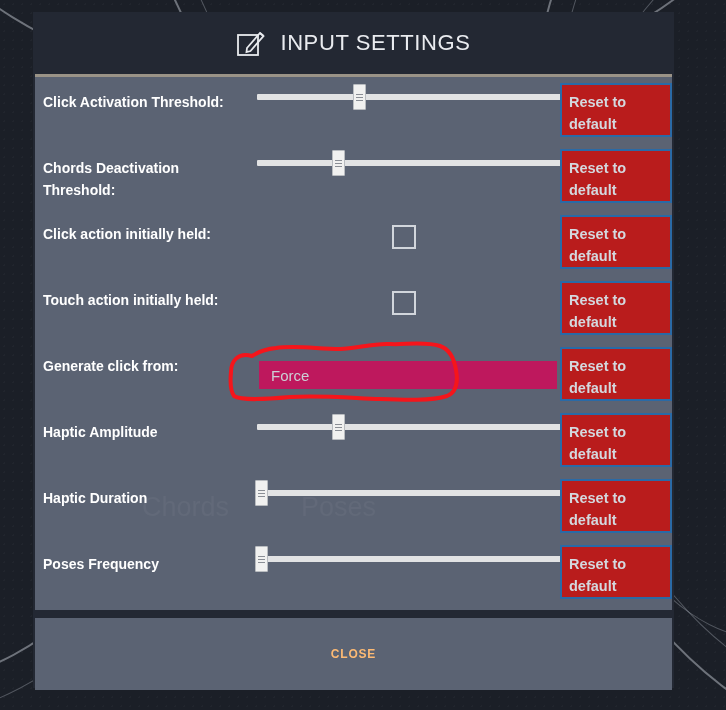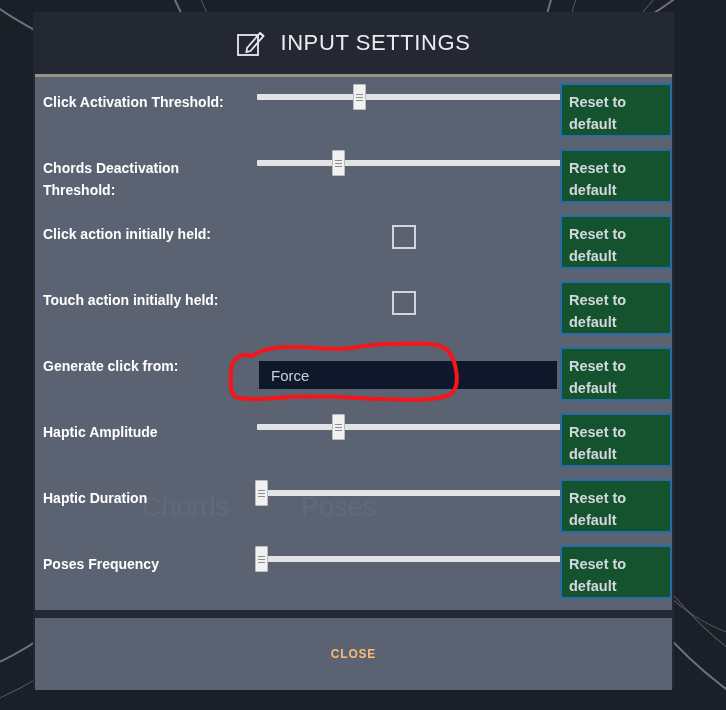--- a/index.html
+++ b/index.html
@@ -131,32 +131,32 @@
     width: 24px; height: 24px;
     border: 2px solid #d2d6dc;
     background: transparent;
   }
 
   
   .dropdown {
     position: absolute;
     left: 4px; top: 20px;
     width: 298px; height: 28px;
-    background: #0f172a;
+    background: #be185d;
     display: flex; align-items: center;
     padding-left: 12px;
     color: #ccd0d6; font-size: 15px;
   }
 
   
   .reset-btn {
     position: absolute;
     right: 0px; top: 6px;
     width: 112px; height: 54px;
-    background: #14532d;
+    background: #b91c1c;
     border: 2px solid #2a6aa6;
     color: #d4d8de;
     font-weight: 700; font-size: 14.5px;
     line-height: 22px;
     padding: 5px 0 0 7px;
     text-align: left;
     font-family: "Liberation Sans", sans-serif;
   }
 
   

